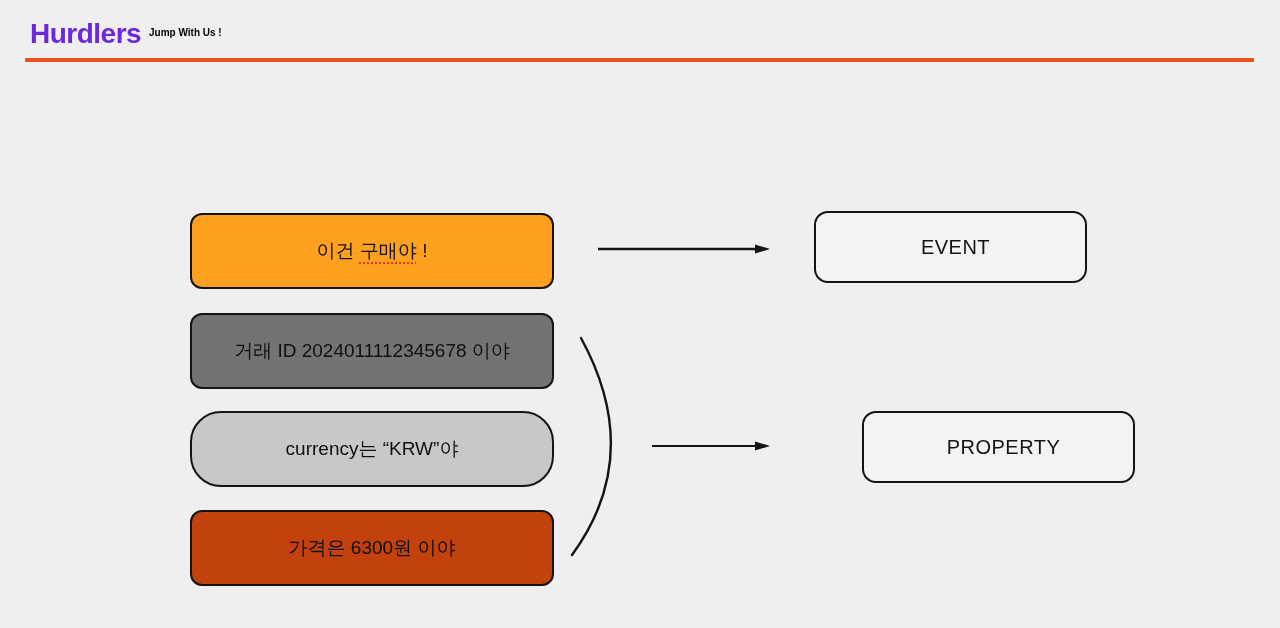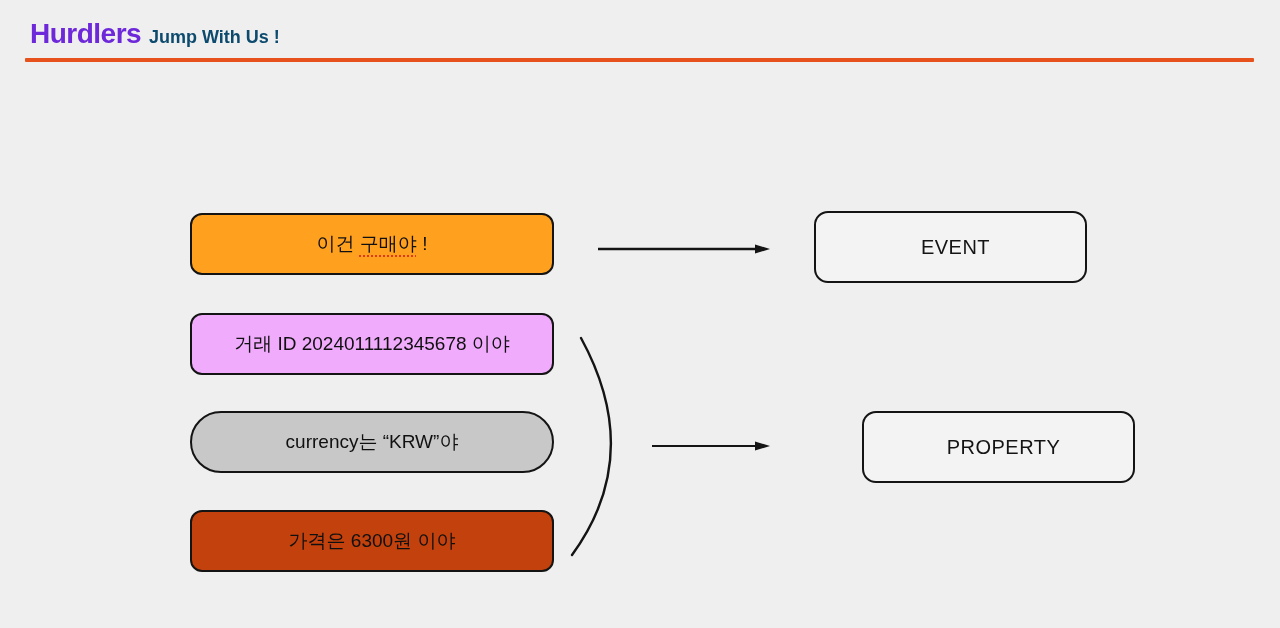--- a/index.html
+++ b/index.html
@@ -23,52 +23,52 @@
     font-size: 28px;
     font-weight: 800;
     letter-spacing: -0.5px;
     color: #6d28d9;
     line-height: 1;
   }
   .tagline {
     position: absolute;
     left: 149px;
     top: 28px;
-    font-size: 18px;
+    font-size: 10px;
     font-weight: 600;
-    color: #0c4a6e;
+    color: #000000;
     line-height: 1;
   }
   .divider {
     position: absolute;
     left: 25px;
     top: 58px;
     width: 1229px;
     height: 4px;
     background: #E7511C;
     border-radius: 1px;
   }
   
   .bubble {
     position: absolute;
     left: 190px;
     width: 364px;
-    height: 62px;
+    height: 76px;
     box-sizing: border-box;
     border: 2px solid #141414;
     border-radius: 12px;
     display: flex;
     align-items: center;
     justify-content: center;
     font-size: 19px;
     color: #101010;
     white-space: pre;
   }
   .bubble.orange { top: 213px; background: #FFA01E; }
-  .bubble.g1     { top: 313px; background: #f0abfc; }
+  .bubble.g1     { top: 313px; background: #737373; }
   .bubble.g2     { top: 411px; background: #C8C8C8; border-radius: 31px; }
   .bubble.g3     { top: 510px; background: #c2410c; }
   .squiggle {
     text-decoration-line: underline;
     text-decoration-style: dotted;
     text-decoration-color: #E03A1E;
     text-decoration-thickness: 2px;
     text-underline-offset: 5px;
   }
   

